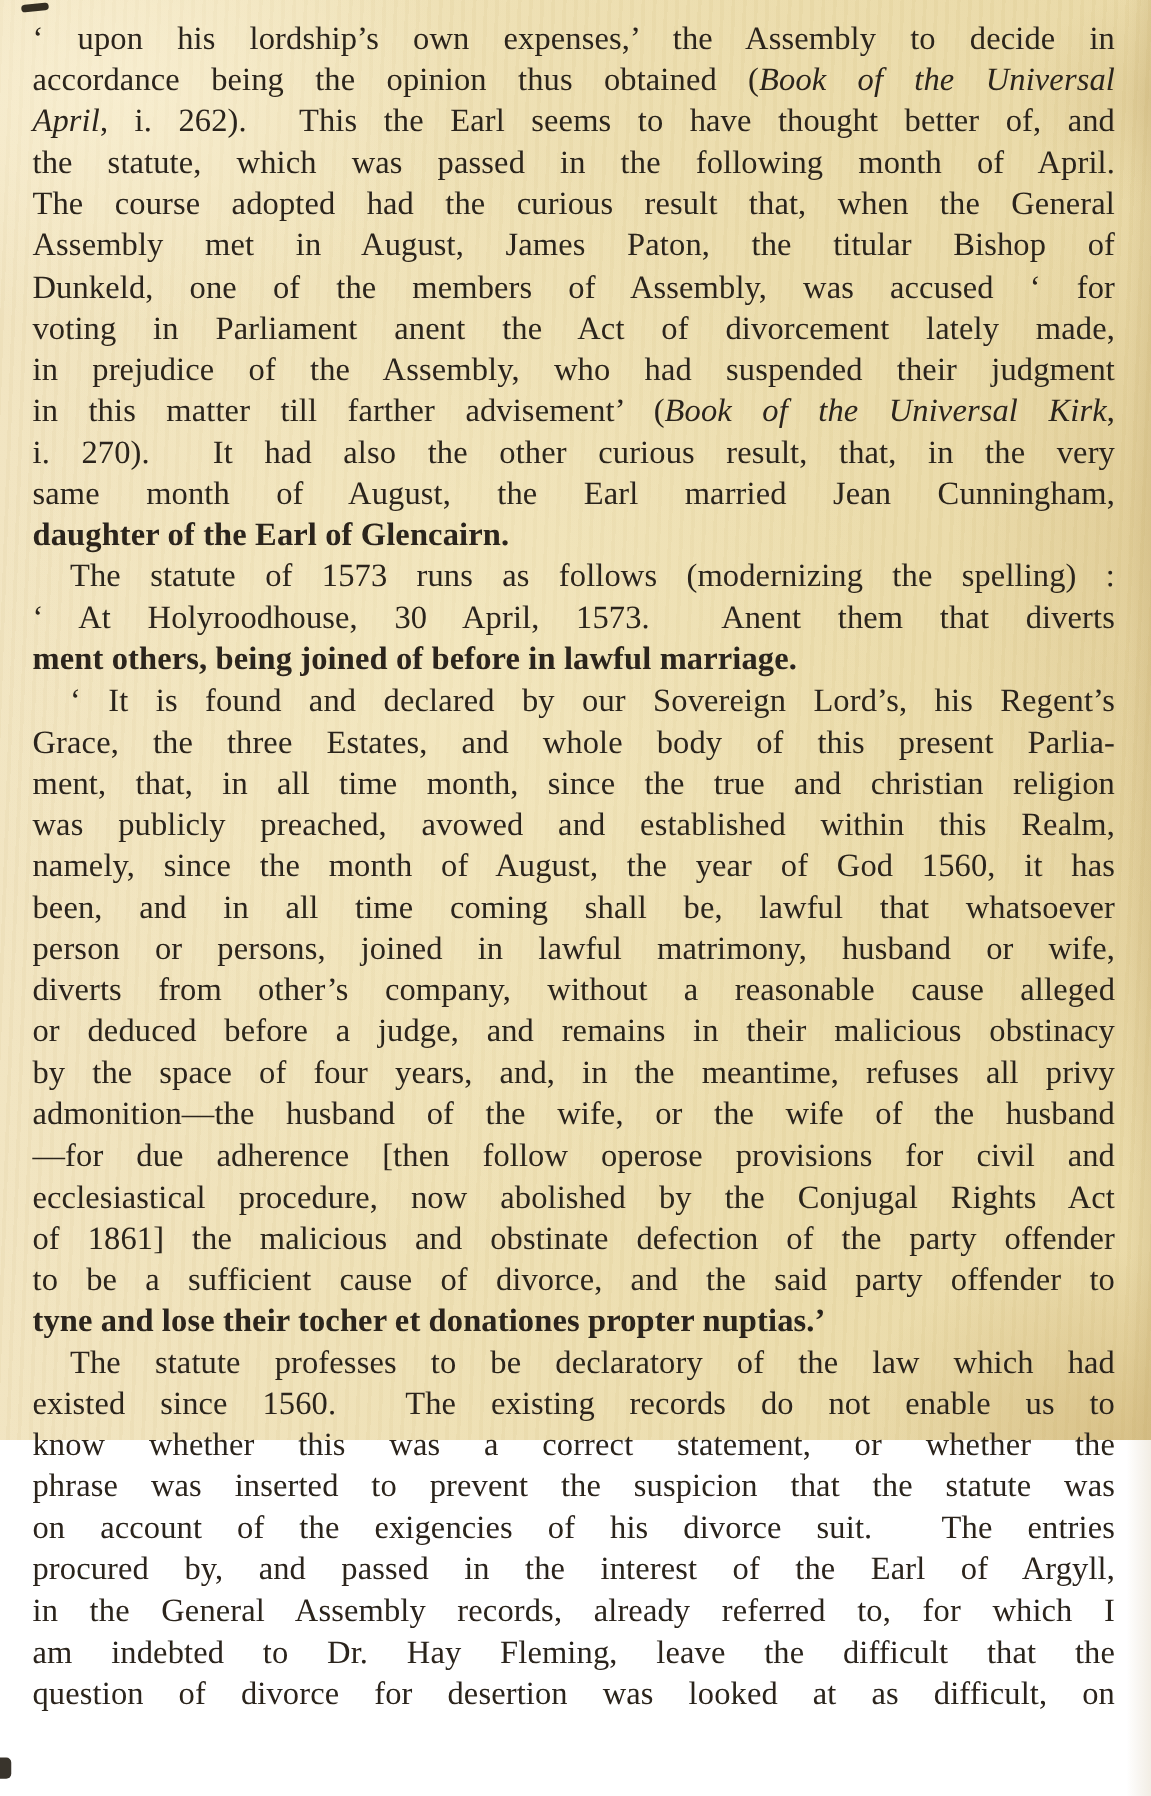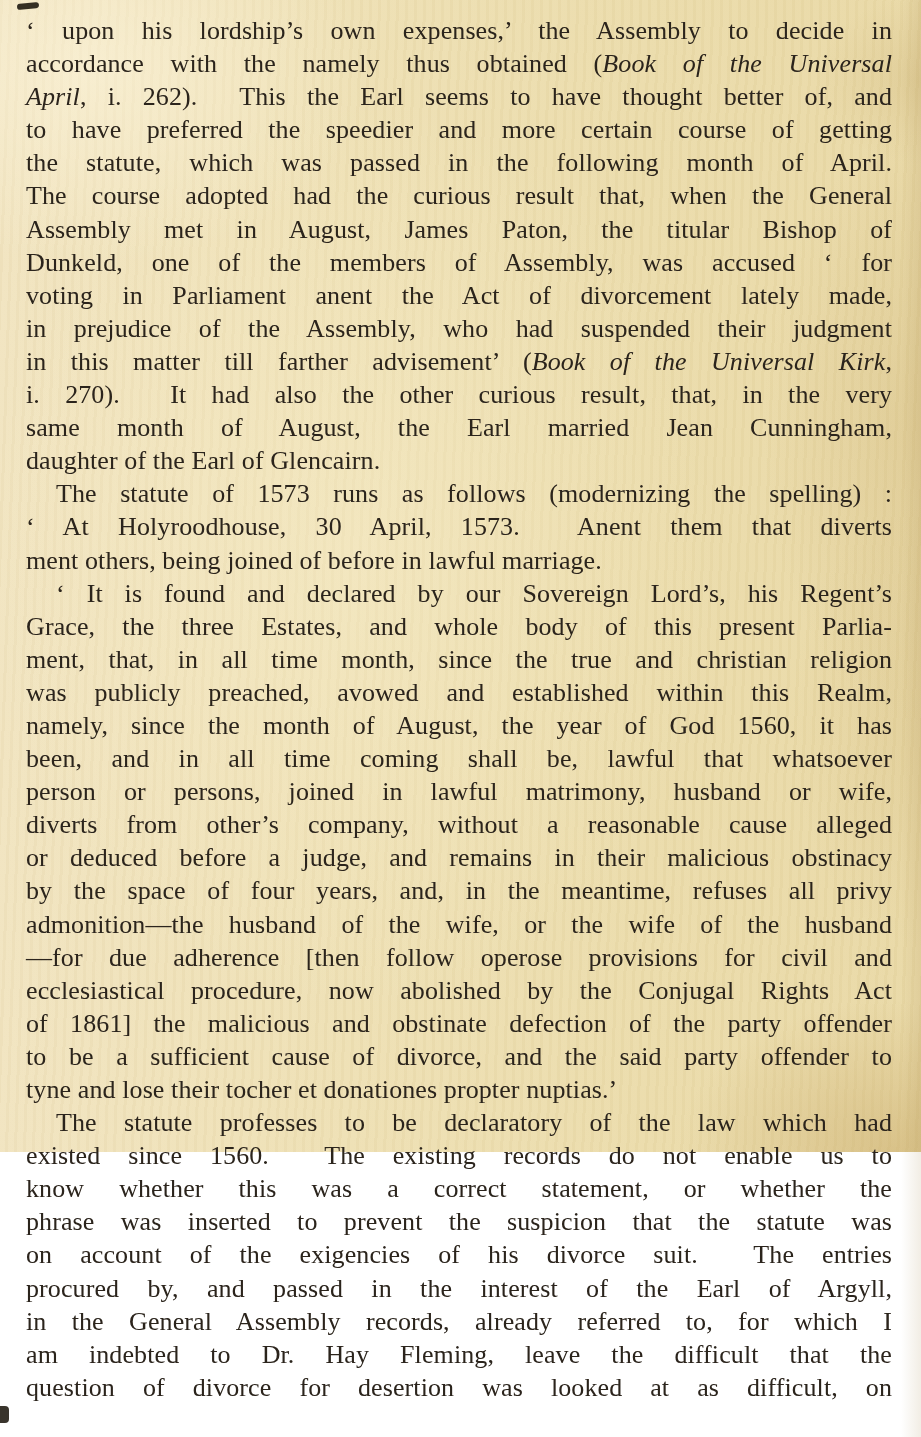--- a/index.html
+++ b/index.html
@@ -38,20 +38,21 @@
     font-size: 26px;
     line-height: 33.1px;
     letter-spacing: 0.1px;
     text-align: justify;
     text-align-last: justify;
     text-rendering: optimizeLegibility;
   }
   .line.noj {
     text-align: right;
     text-align-last: left;
+    font-weight: bold;
   }
   .line.ind {
     text-indent: 30px;
   }
   .line em {
     margin-top: 40px;
   }
   .ink-mark {
     position: absolute;
     background: #241e15;
@@ -85,23 +86,22 @@
 </style>
 </head>
 <body>
 
 <div class="page" style="background-color: rgb(236, 222, 176);">
   <div class="edge-shade"></div>
   <div class="ink-mark mark-top-left"></div>
   <div class="ink-mark mark-bottom-left"></div>
   <div class="text-block" style="color: rgb(43, 36, 28);">
       <div class="line"><span>‘ upon his lordship’s own expenses,’ the Assembly to decide in</span></div>
-      <div class="line"><span>accordance with the namely thus obtained (</span><em>Book of the Universal</em></div>
+      <div class="line"><span>accordance being the opinion thus obtained (</span><em>Book of the Universal</em></div>
       <div class="line"><em>April</em><span>, i. 262).&nbsp; This the Earl seems to have thought better of, and</span></div>
-      <div class="line"><span>to have preferred the speedier and more certain course of getting</span></div>
       <div class="line"><span>the statute, which was passed in the following month of April.</span></div>
       <div class="line"><span>The course adopted had the curious result that, when the General</span></div>
       <div class="line"><span>Assembly met in August, James Paton, the titular Bishop of</span></div>
       <div class="line"><span>Dunkeld, one of the members of Assembly, was accused ‘ for</span></div>
       <div class="line"><span>voting in Parliament anent the Act of divorcement lately made,</span></div>
       <div class="line"><span>in prejudice of the Assembly, who had suspended their judgment</span></div>
       <div class="line"><span>in this matter till farther advisement’ (</span><em>Book of the Universal Kirk</em><span>,</span></div>
       <div class="line"><span>i. 270).&nbsp; It had also the other curious result, that, in the very</span></div>
       <div class="line"><span>same month of August, the Earl married Jean Cunningham,</span></div>
       <div class="line noj"><span>daughter of the Earl of Glencairn.</span></div>

